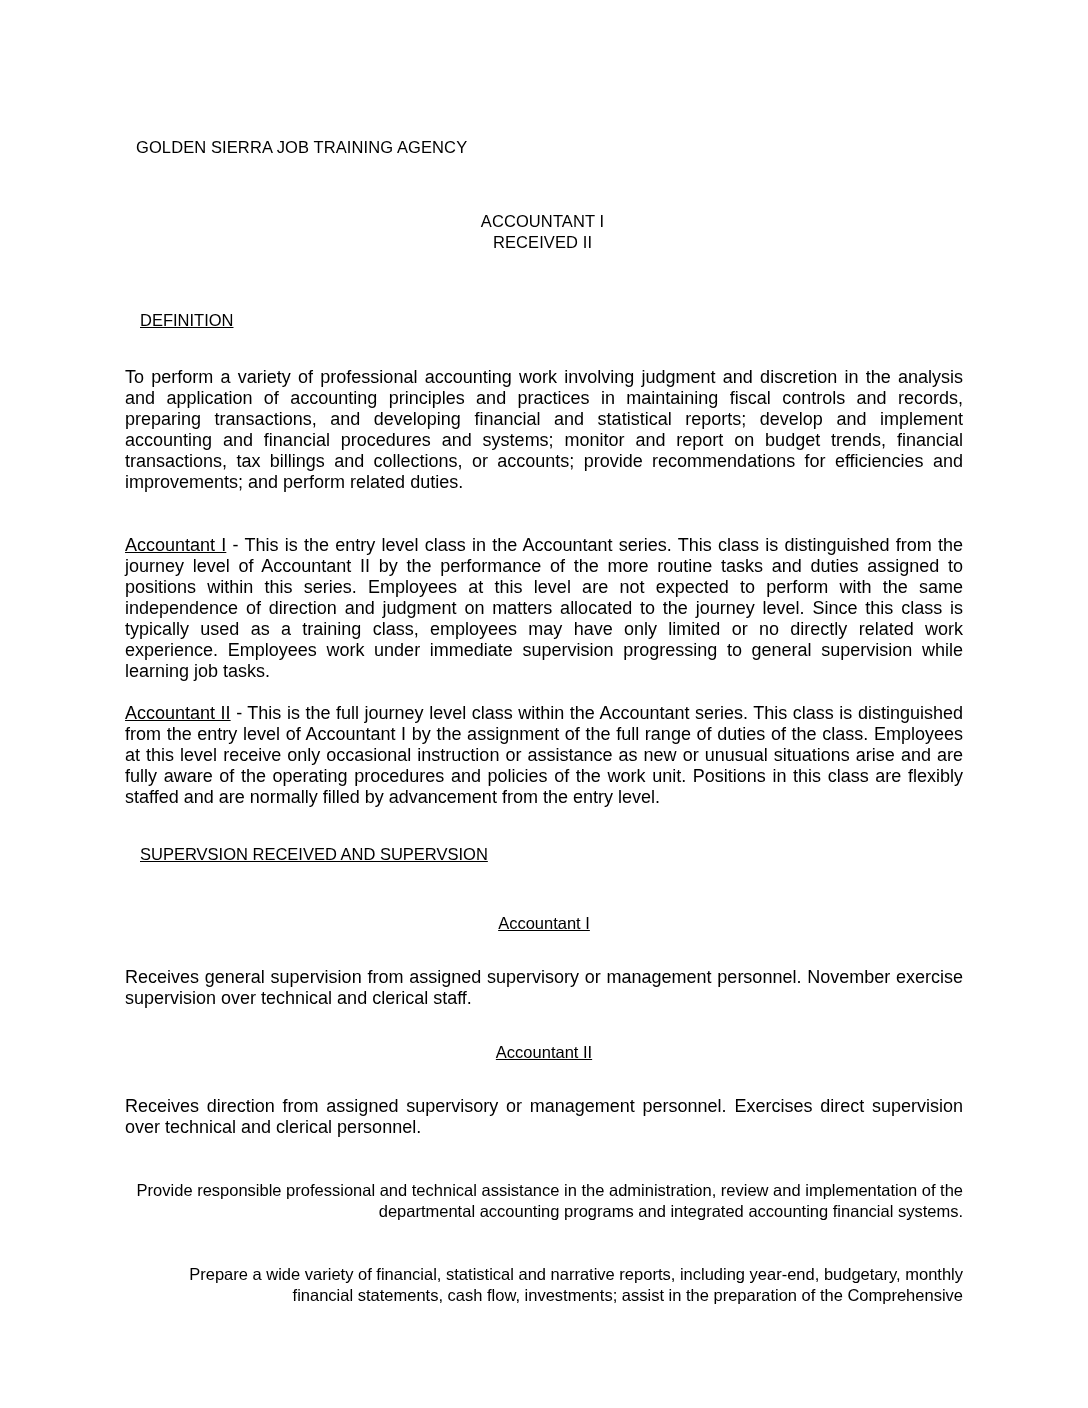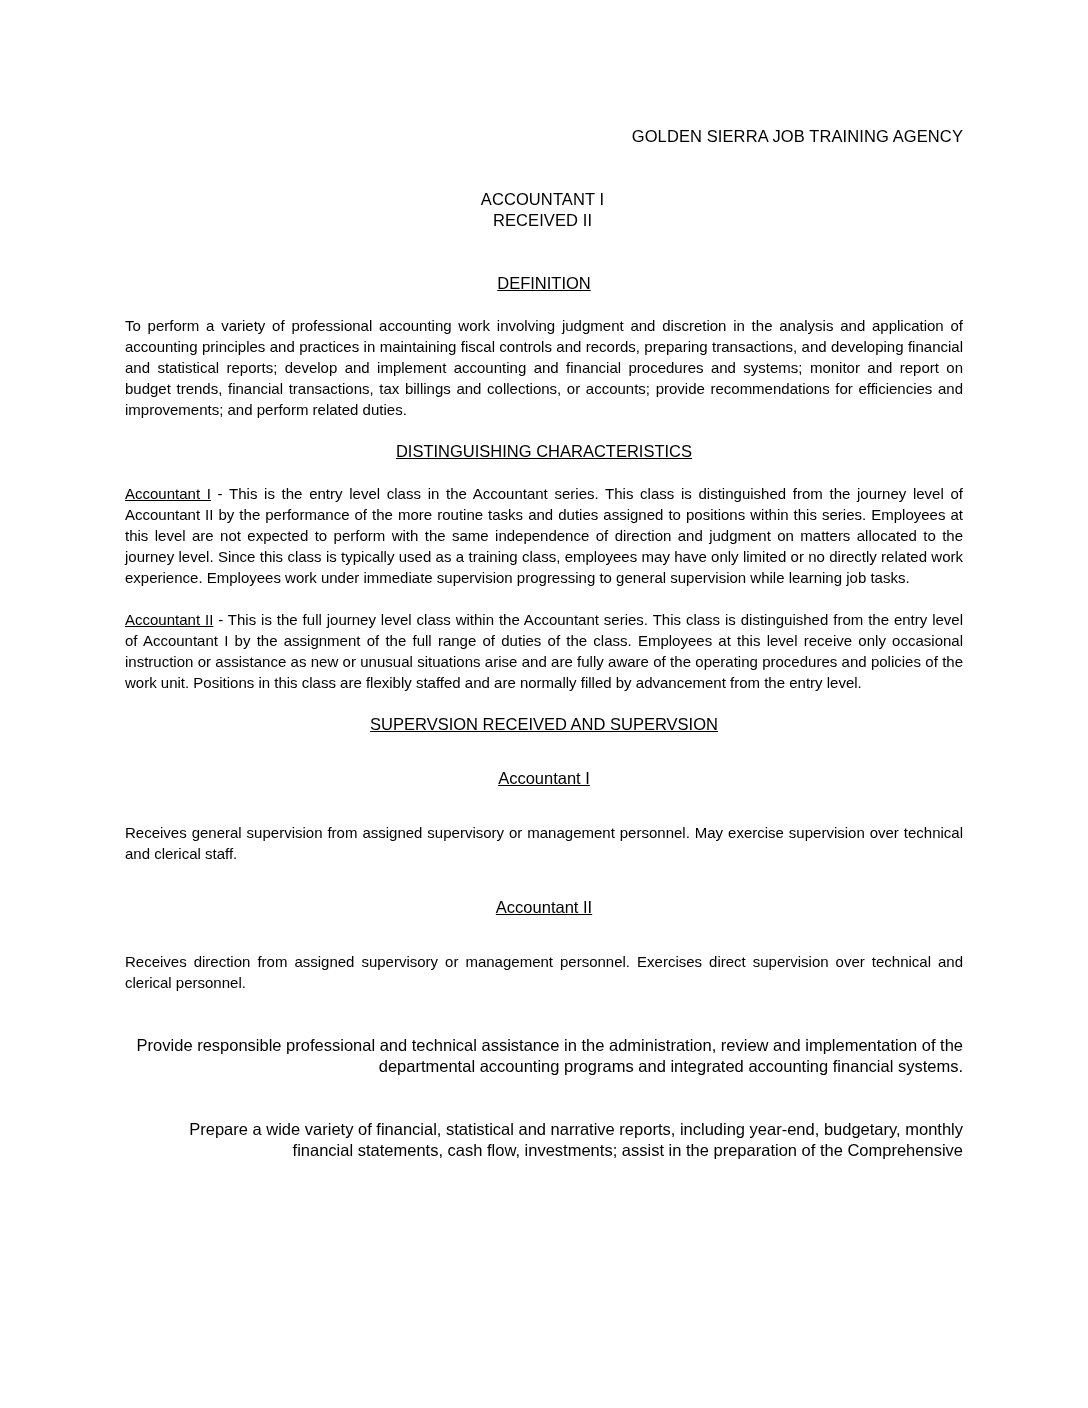--- a/index.html
+++ b/index.html
@@ -23,56 +23,56 @@
     padding: 0;
     overflow: hidden;
   }
   .content {
     position: absolute;
     left: 125px;
     top: 126px;
     width: 838px;
   }
   .agency-title {
-    text-align: right;
+    text-align: left;
     font-size: 16.5px;
     line-height: 21px;
     letter-spacing: 0.1px;
-    margin: 0;
+    margin: 11px;
   }
   .doc-title {
     text-align: center;
     font-size: 16.5px;
     line-height: 21px;
     letter-spacing: 0.1px;
     margin: 0;
   }
   .spacer-lg { height: 42px; }
   .spacer-md { height: 33px; }
   .spacer-sm { height: 21px; }
 
   .section-heading {
     font-size: 16.5px;
     line-height: 21px;
-    margin: 0;
-    text-align: center;
+    margin: 15px;
+    text-align: left;
   }
   .section-heading .u {
     text-decoration: underline;
     text-underline-offset: 1px;
   }
   .section-heading .nou {
     text-decoration: none;
   }
   .section-heading .bold-dash {
     font-weight: bold;
     text-decoration: none;
   }
   .body-para {
-    font-size: 15px;
+    font-size: 18px;
     line-height: 21px;
     margin: 0;
     text-align: justify;
     text-justify: inter-word;
   }
   .body-para-left {
     font-size: 16.5px;
     line-height: 21px;
     margin: 0;
     text-align: right;
@@ -113,41 +113,40 @@
     <div class="spacer-lg"></div>
 
     <div class="section-heading"><span class="u">DEFINITION</span></div>
 
     <div class="spacer-sm"></div>
 
     <div class="body-para">To perform a variety of professional accounting work involving judgment and discretion in the analysis and application of accounting principles and practices in maintaining fiscal controls and records, preparing transactions, and developing financial and statistical reports; develop and implement accounting and financial procedures and systems; monitor and report on budget trends, financial transactions, tax billings and collections, or accounts; provide recommendations for efficiencies and improvements; and perform related duties.</div>
 
     <div class="spacer-sm"></div>
 
-    <div class="section-heading"><span class="u">DISTINGUISHING CHARACTERISTICS</span></div>
 
     <div class="spacer-sm"></div>
 
     <div class="body-para"><span class="inline-u">Accountant I</span><span> - This is the entry level class in the Accountant series.  This class is distinguished from the journey level of Accountant II by the performance of the more routine tasks and duties assigned to positions within this series.  Employees at this level are not expected to perform with the same independence of direction and judgment on matters allocated to the journey level.  Since this class is typically used as a training class, employees may have only limited or no directly related work experience.  Employees work under immediate supervision progressing to general supervision while learning job tasks.</span></div>
 
     <div class="spacer-sm"></div>
 
     <div class="body-para"><span class="inline-u">Accountant II</span><span> - This is the full journey level class within the Accountant series.  This class is distinguished from the entry level of Accountant I by the assignment of the full range of duties of the class.  Employees at this level receive only occasional instruction or assistance as new or unusual situations arise and are fully aware of the operating procedures and policies of the work unit.  Positions in this class are flexibly staffed and are normally filled by advancement from the entry level.</span></div>
 
     <div class="spacer-sm"></div>
 
     <div class="section-heading"><span class="u">SUPERVSION RECEIVED AND SUPERVSION</span></div>
 
     <div class="spacer-md"></div>
 
     <div class="centered-sub"><span>Accountant I</span></div>
 
     <div class="spacer-md"></div>
 
-    <div class="body-para">Receives general supervision from assigned supervisory or management personnel.  May exercise supervision over technical and clerical staff.</div>
+    <div class="body-para">Receives general supervision from assigned supervisory or management personnel.  November exercise supervision over technical and clerical staff.</div>
 
     <div class="spacer-md"></div>
 
     <div class="centered-sub"><span>Accountant II</span></div>
 
     <div class="spacer-md"></div>
 
     <div class="body-para">Receives direction from assigned supervisory or management personnel.  Exercises direct supervision over technical and clerical personnel.</div>
 
     <div class="spacer-sm"></div>

